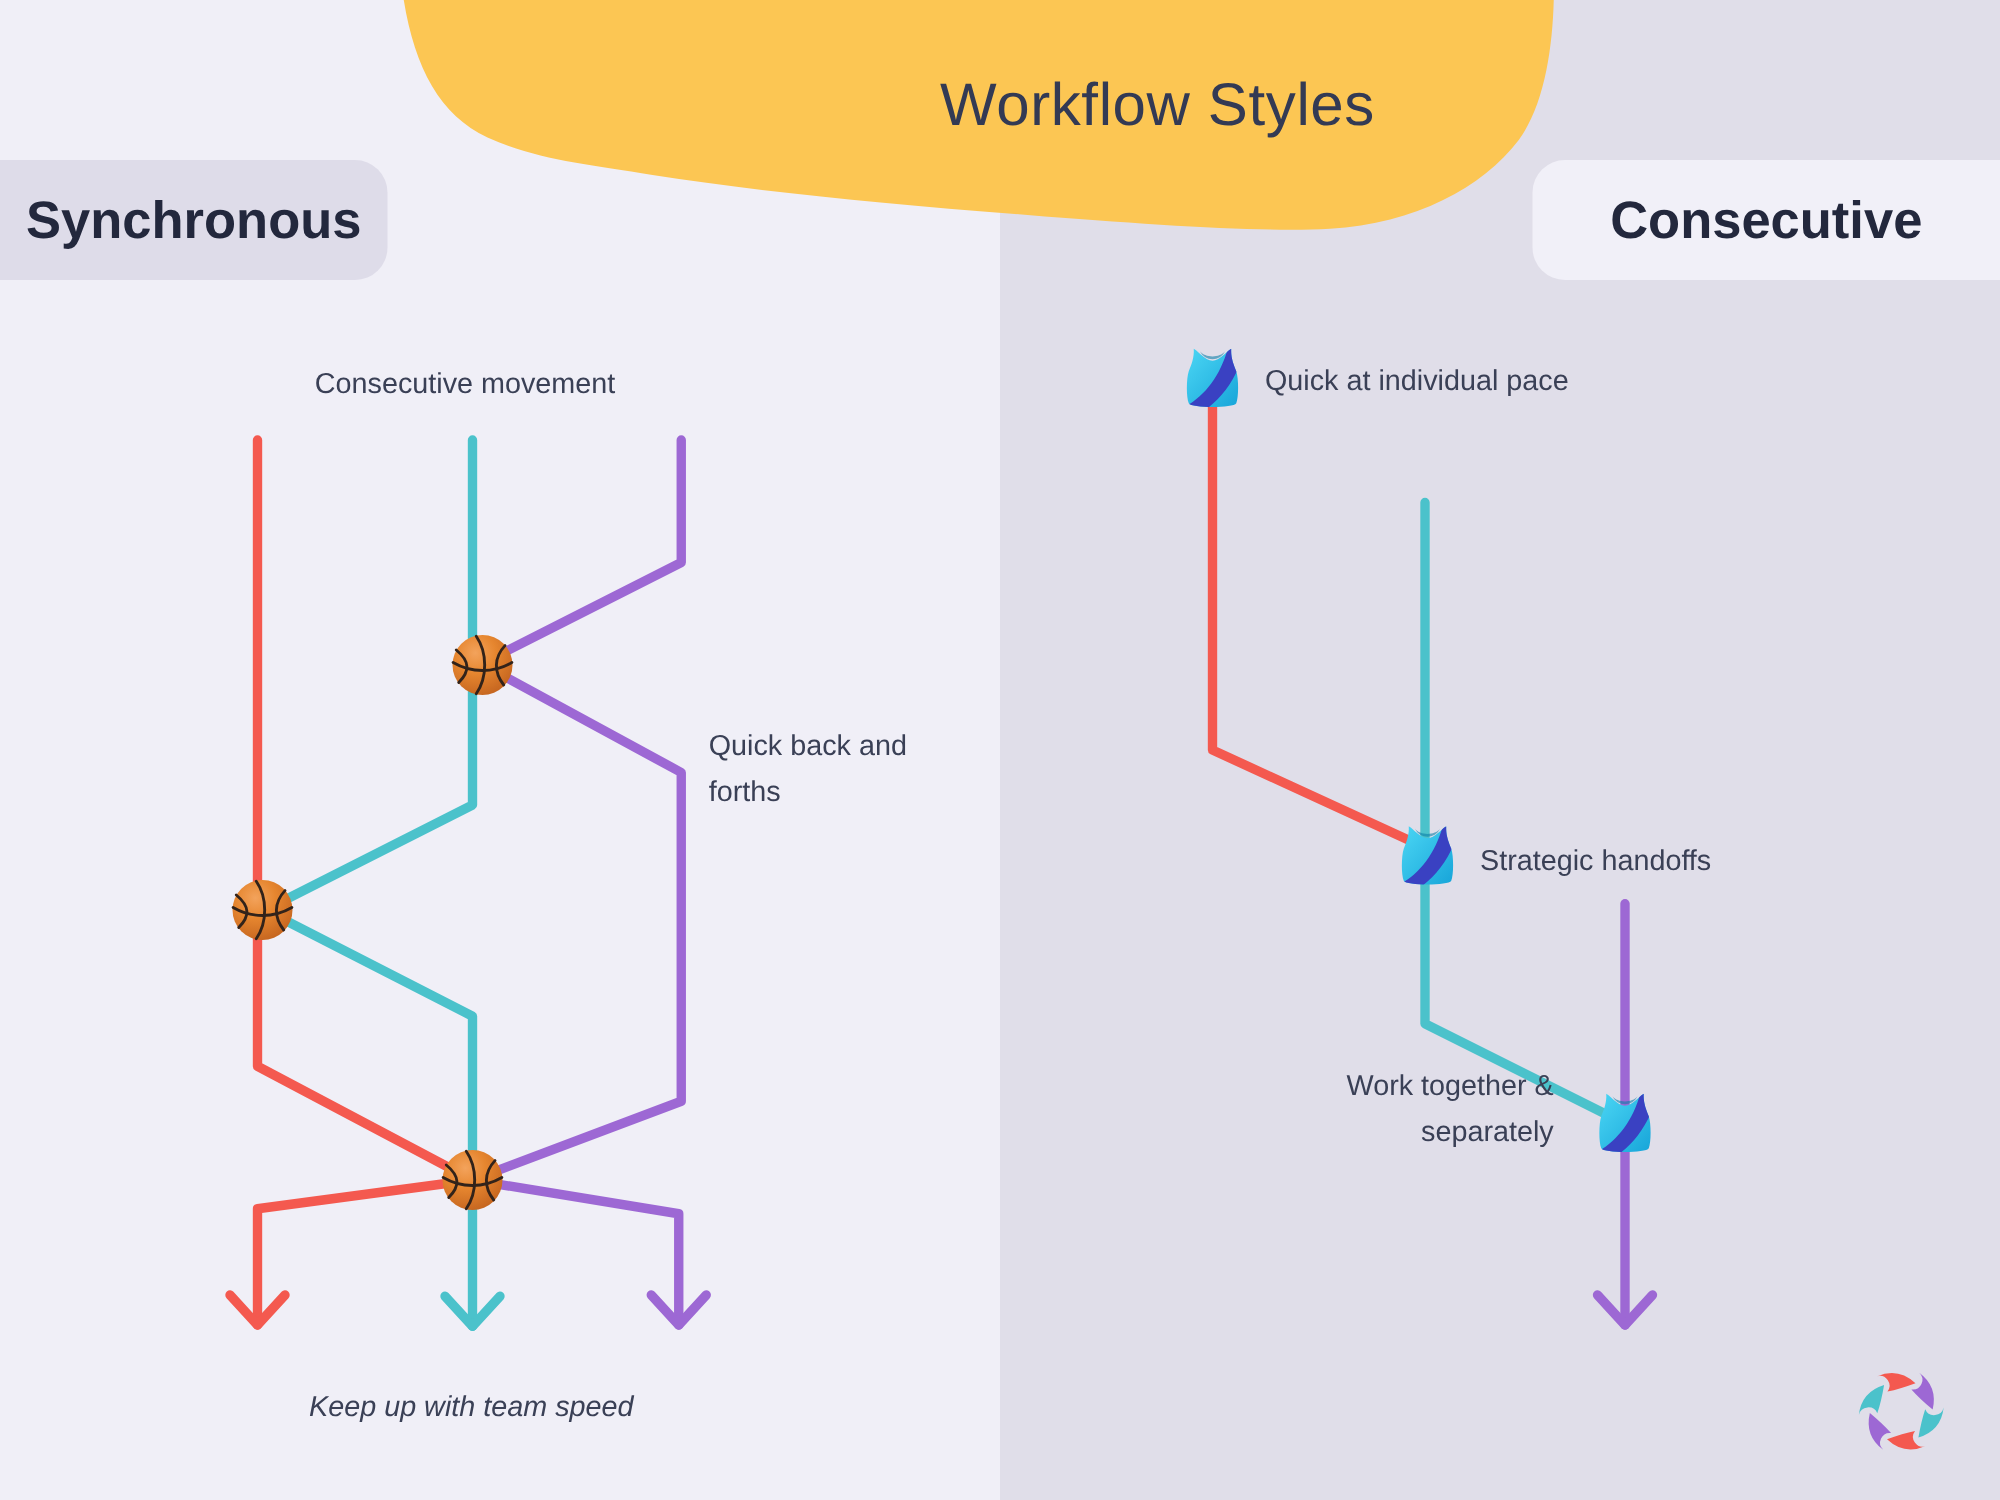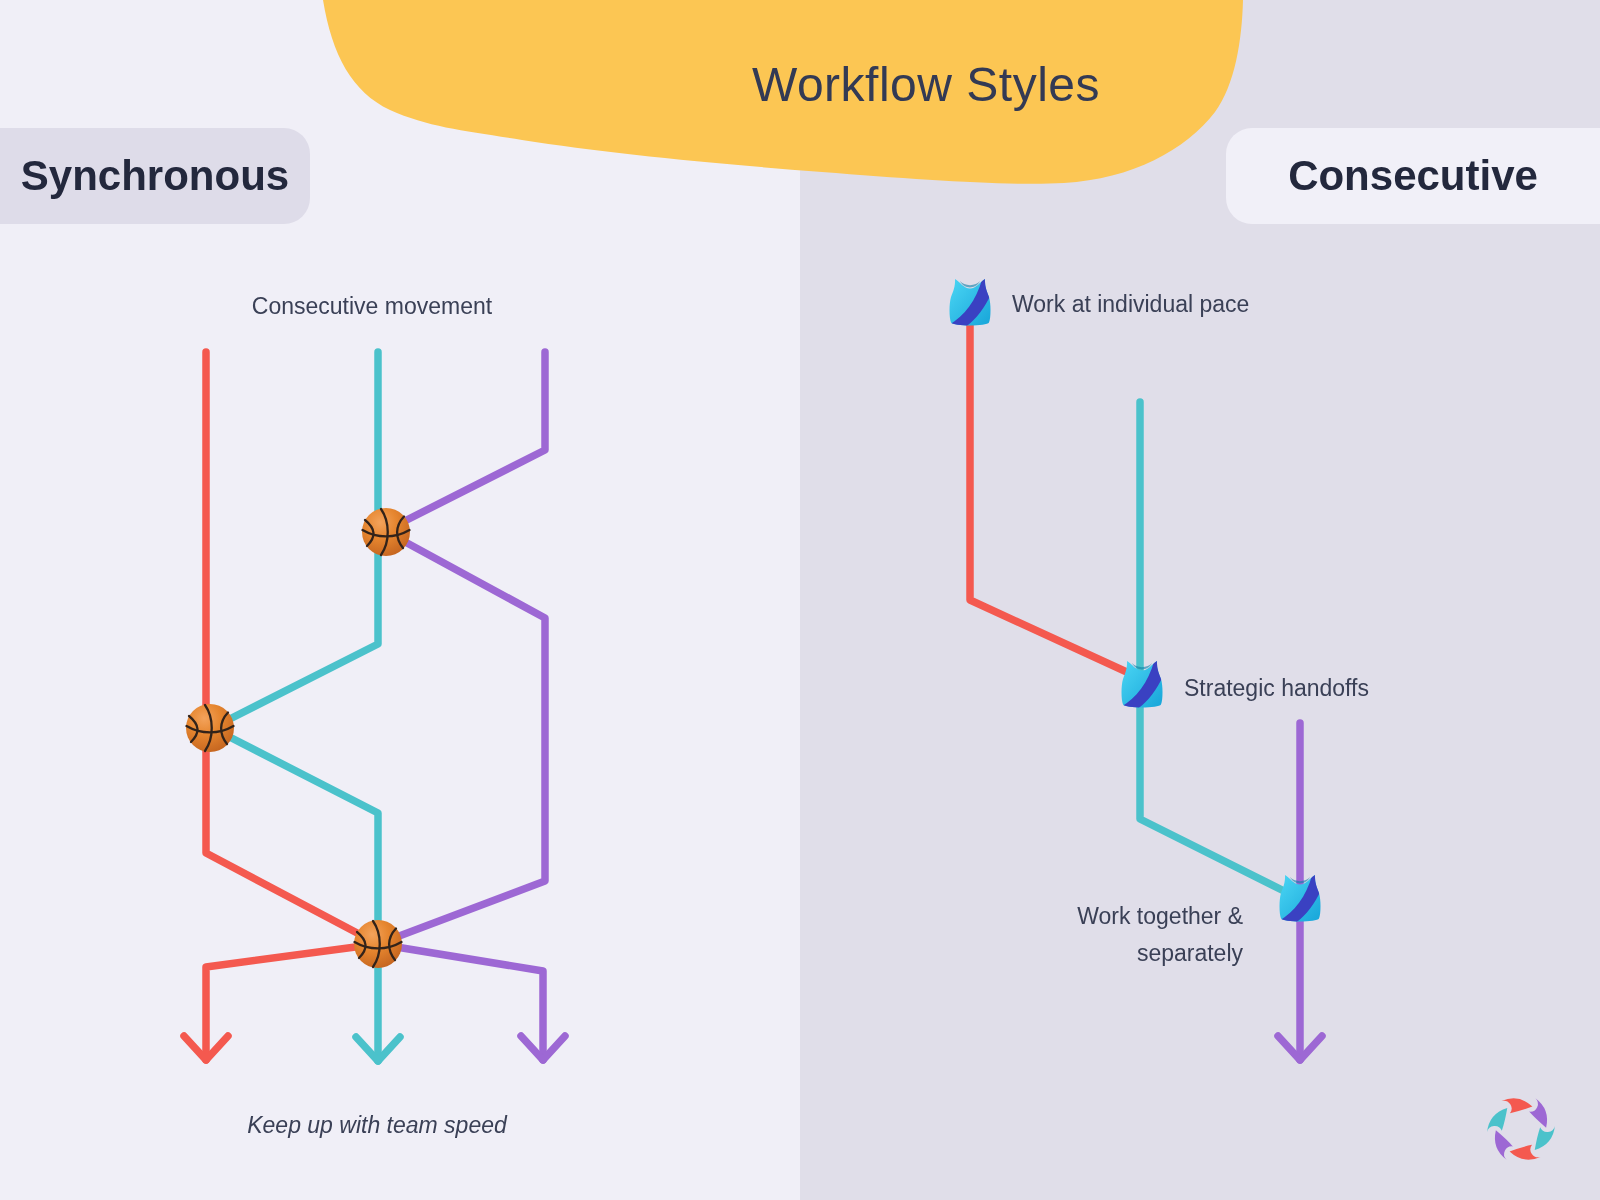--- a/index.html
+++ b/index.html
@@ -54,21 +54,21 @@
   .caption{
     position:absolute;
     font-size:23px;line-height:37px;
     color:var(--caption-text,#3A4056);
   }
   .cap-consecutive{left:222px;top:288px;width:300px;text-align:center;}
   .cap-quick{left:567px;top:578px;width:212px;text-align:left;}
   .cap-keepup{left:177px;top:1107px;width:400px;text-align:center;font-style:italic;}
   .cap-workpace{left:1012px;top:286px;width:400px;text-align:left;}
   .cap-strategic{left:1184px;top:670px;width:350px;text-align:left;}
-  .cap-together{left:1000px;top:898px;width:243px;text-align:right;}
+  .cap-together{left:1000px;top:850px;width:243px;text-align:right;}
 </style>
 </head>
 <body>
 
 <div class="canvas">
 
   <div class="bg-right"></div>
 
   <svg class="scene" width="1600" height="1200" viewBox="0 0 1600 1200">
     <defs>
@@ -150,19 +150,20 @@
   <div class="title">Workflow Styles</div>
 
   <div class="pill pill-sync">
     <span>Synchronous</span>
   </div>
   <div class="pill pill-async">
     <span>Consecutive</span>
   </div>
 
   <div class="caption cap-consecutive">Consecutive movement</div>
+  <div class="caption cap-quick">Quick back and forths</div>
   <div class="caption cap-keepup">Keep up with team speed</div>
 
-  <div class="caption cap-workpace">Work at individual pace</div>
+  <div class="caption cap-workpace">Quick at individual pace</div>
   <div class="caption cap-strategic">Strategic handoffs</div>
   <div class="caption cap-together">Work together &amp; separately</div>
 
 </div>
 
 </body></html>

